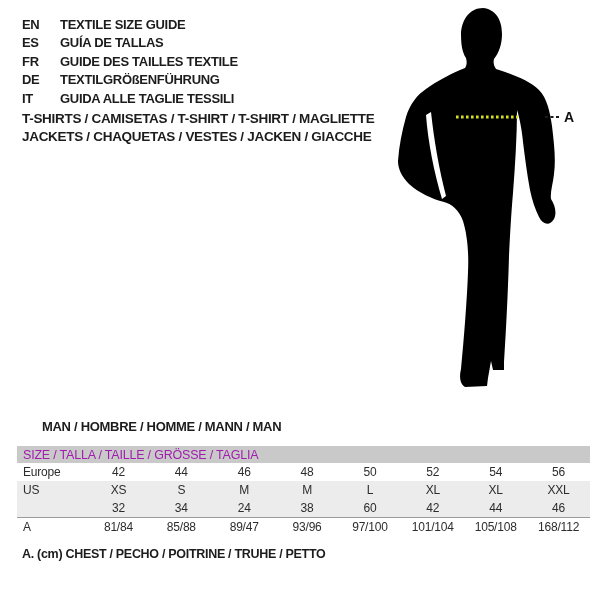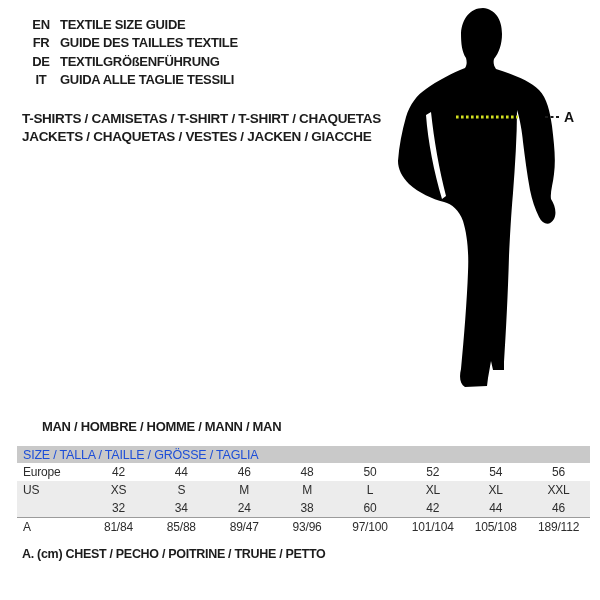--- a/index.html
+++ b/index.html
@@ -8,21 +8,21 @@
     background: #ffffff;
     font-family: "Liberation Sans", sans-serif;
     color: #1c1c1c;
     position: relative;
     overflow: hidden;
   }
   .abs { position: absolute; }
 
   
   .lang-block { left: 22px; top: 15px; }
-  .lang-row { display: flex; height: 18.5px; align-items: center; text-align: center; }
+  .lang-row { display: flex; height: 18.5px; align-items: center; }
   .lang-code {
     width: 38px; font-weight: bold; font-size: 13px; letter-spacing: -0.3px;
   }
   .lang-label {
     font-weight: bold; font-size: 13px; letter-spacing: -0.3px;
   }
 
   
   .cat-block { left: 22px; top: 109px; }
   .cat-line {
@@ -41,21 +41,21 @@
 
   
   .size-table-wrap { left: 17px; top: 446px; width: 573px; }
   table.size-table {
     width: 100%; border-collapse: collapse; table-layout: fixed;
     font-size: 12px; letter-spacing: -0.2px; color: #2d2d2d;
   }
   table.size-table col.label-col { width: 70px; }
   .size-table th {
     background: #c9c9c9; text-align: left; font-weight: normal;
-    height: 17px; padding: 0 0 0 6px; font-size: 12.5px; color: #1d4ed8;
+    height: 17px; padding: 0 0 0 6px; font-size: 12.5px; color: #a21caf;
   }
   .size-table td { height: 18px; padding: 0; text-align: center; }
   .size-table td.row-label { text-align: left; padding-left: 6px; }
   .size-table tr.row-shade td { background: #ececec; }
   .size-table tr.row-last td { border-top: 1px solid #9b9b9b; }
 
   
   .footnote {
     left: 22px; top: 547px;
     font-weight: bold; font-size: 12.5px; letter-spacing: -0.3px;
@@ -63,35 +63,39 @@
 </style>
 </head>
 <body>
 
 <div class="abs lang-block">
   <div class="lang-row">
     <span class="lang-code">EN</span>
     <span class="lang-label">TEXTILE SIZE GUIDE</span>
   </div>
   <div class="lang-row">
+    <span class="lang-code">ES</span>
+    <span class="lang-label">GUÍA DE TALLAS</span>
+  </div>
+  <div class="lang-row">
     <span class="lang-code">FR</span>
     <span class="lang-label">GUIDE DES TAILLES TEXTILE</span>
   </div>
   <div class="lang-row">
     <span class="lang-code">DE</span>
     <span class="lang-label">TEXTILGRÖßENFÜHRUNG</span>
   </div>
   <div class="lang-row">
     <span class="lang-code">IT</span>
     <span class="lang-label">GUIDA ALLE TAGLIE TESSILI</span>
   </div>
 </div>
 
 <div class="abs cat-block">
-  <div class="cat-line">T-SHIRTS / CAMISETAS / T-SHIRT / T-SHIRT / CHAQUETAS</div>
+  <div class="cat-line">T-SHIRTS / CAMISETAS / T-SHIRT / T-SHIRT / MAGLIETTE</div>
   <div class="cat-line">JACKETS / CHAQUETAS / VESTES / JACKEN / GIACCHE</div>
 </div>
 
 <svg class="abs figure-svg" viewBox="395 0 200 400" xmlns="http://www.w3.org/2000/svg" aria-hidden="true">
   <path fill="#000000" d="
     M 483 8
     C 495 9 502 19 502 34
     C 502 44 499 53 494 59
     C 493 63 494 66 496 69
     C 511 74 529 80 539 90
@@ -185,19 +189,19 @@
     </tr>
     <tr class="row-last">
       <td class="row-label">A</td>
       <td>81/84</td>
       <td>85/88</td>
       <td>89/47</td>
       <td>93/96</td>
       <td>97/100</td>
       <td>101/104</td>
       <td>105/108</td>
-      <td>189/112</td>
+      <td>168/112</td>
     </tr>
   </tbody>
     </table>
 </div>
 
 <div class="abs footnote">A. (cm) CHEST / PECHO / POITRINE / TRUHE / PETTO</div>
 
 </body></html>

